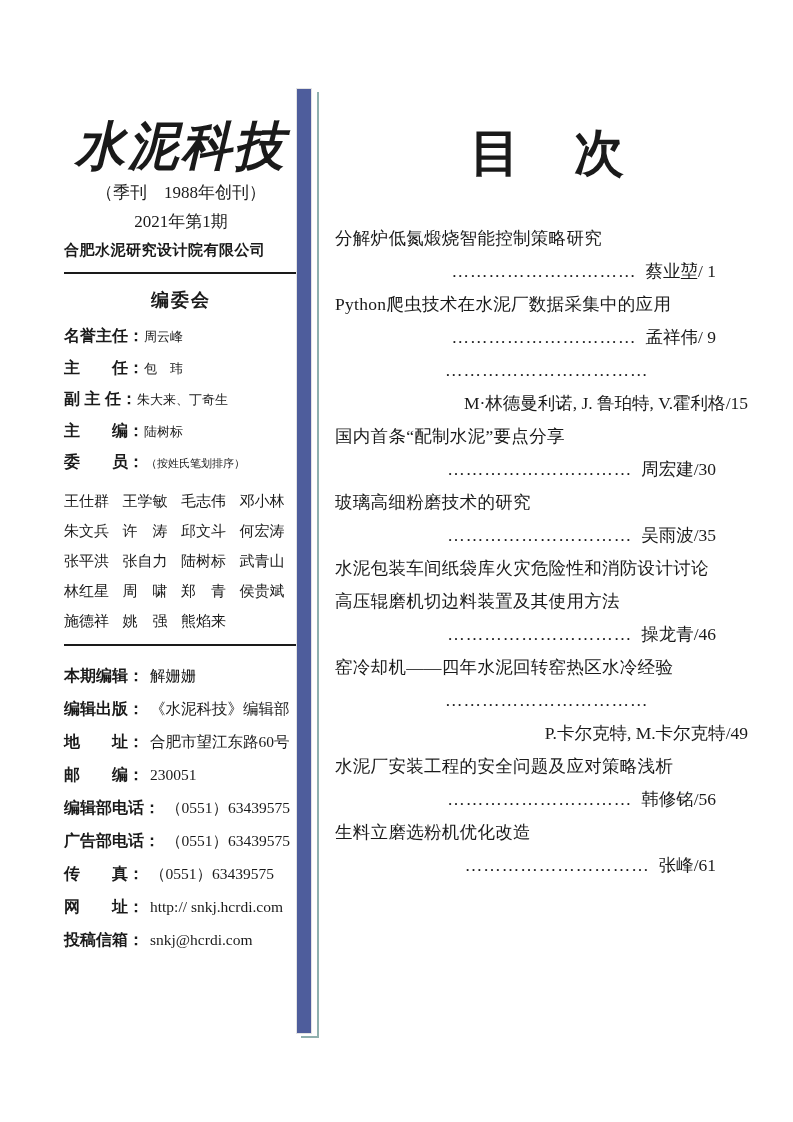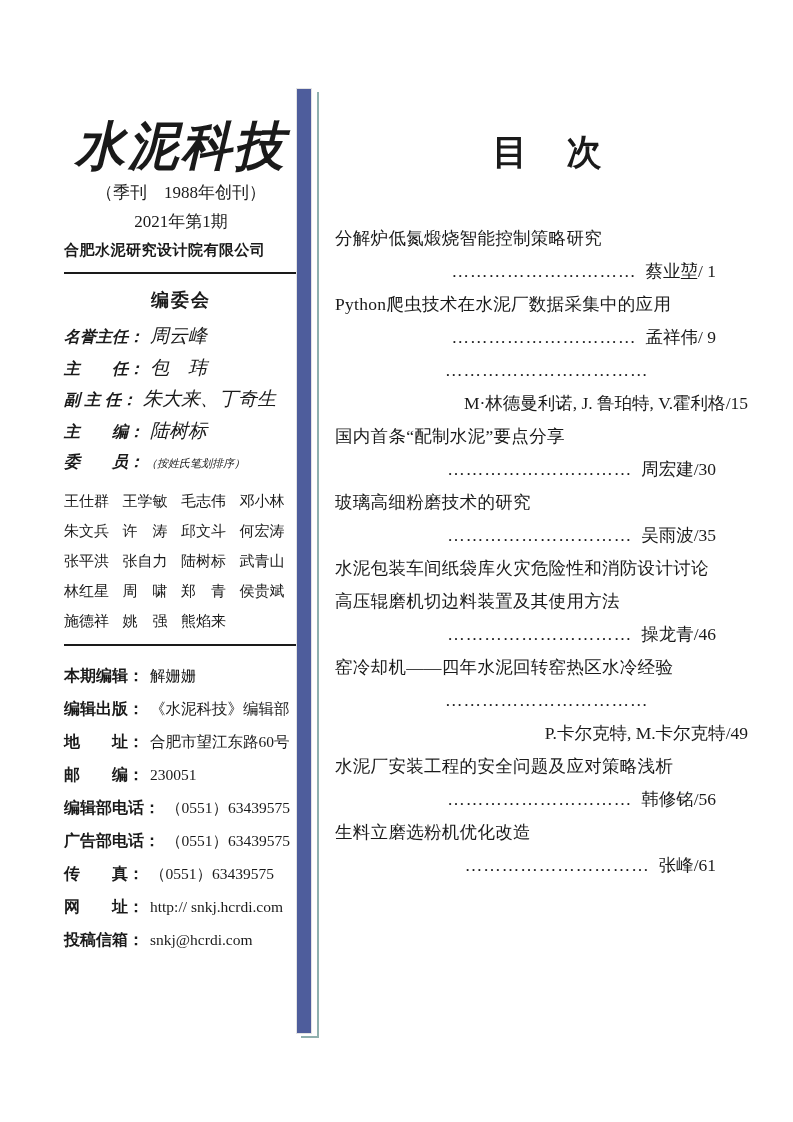--- a/index.html
+++ b/index.html
@@ -17,45 +17,45 @@
   .journal-title{
     font-family:var(--serif);font-weight:bold;font-style:italic;
     font-size:50px;line-height:66px;letter-spacing:3px;white-space:nowrap;
     transform:scaleY(1.05);transform-origin:left top;text-align:center;
   }
   .sub-line{text-align:center;font-size:17px;line-height:29px;}
   .organizer-label{font-family:var(--sans);font-weight:bold;font-size:16.5px;line-height:30px;margin-top:10px;}
   .organizer-name{font-size:15px;line-height:28px;letter-spacing:0.5px;font-weight:bold;}
   .hrule{border:none;border-top:2px solid #1a1a1a;margin:8px 0 0 0;}
   .board-heading{font-family:var(--sans);font-weight:bold;font-size:18px;text-align:center;line-height:30px;margin-top:11px;letter-spacing:2px;}
-  .board-rows{margin-top:6px;font-style:italic;}
+  .board-rows{margin-top:6px;}
   .board-row{display:flex;align-items:baseline;line-height:30.5px;}
   .board-row .lbl{font-family:var(--sans);font-weight:bold;font-size:16px;white-space:pre;}
-  .board-row .val{font-size:19px;margin-left:6px;white-space:pre;}
+  .board-row .val{font-size:13px;white-space:pre;}
   .board-row .val.note{font-size:11px;margin-left:2px;}
   .members-grid{
     display:grid;grid-template-columns:repeat(4,1fr);
     margin-top:7px;row-gap:0;
   }
   .member{font-size:15px;line-height:30px;white-space:pre;}
   .info-rows{margin-top:13px;}
   .info-row{display:flex;align-items:baseline;line-height:33px;}
   .info-row .lbl{font-family:var(--sans);font-weight:bold;font-size:16px;white-space:pre;}
   .info-row .val{font-size:15.5px;margin-left:6px;white-space:pre;}
   
   .divider-bar{
     position:absolute;left:296px;top:88px;width:14px;height:944px;
     background:#4e5d9c;border:1px solid #e3e3e3;
   }
   .divider-thin-line{position:absolute;left:317px;top:92px;width:2px;height:946px;background:#8fb0ae;}
   .divider-bottom-shadow{position:absolute;left:301px;top:1036px;width:18px;height:2px;background:#8fb0ae;}
   
   .right-col{position:absolute;left:335px;top:128px;width:426px;}
   .toc-heading{
-    font-family:var(--serif);font-weight:bold;font-size:35px;line-height:50px;
+    font-family:var(--serif);font-weight:bold;font-size:50px;line-height:50px;
     text-align:center;letter-spacing:2px;white-space:pre;
   }
   .toc-list{margin-top:44px;}
   .toc-title{font-size:17.5px;line-height:33px;letter-spacing:0.3px;white-space:nowrap;}
   .toc-dots-row{line-height:33px;font-size:17.5px;text-align:right;padding-right:45px;white-space:nowrap;}
   .toc-dots-row .dots{letter-spacing:1px;}
   .toc-dots-row .authors{margin-left:9px;}
   .toc-dots-row.only-dots{text-align:left;padding:0 0 0 110px;}
   .toc-authors-row{line-height:33px;font-size:17.5px;text-align:right;padding-right:13px;white-space:nowrap;}
 </style>

